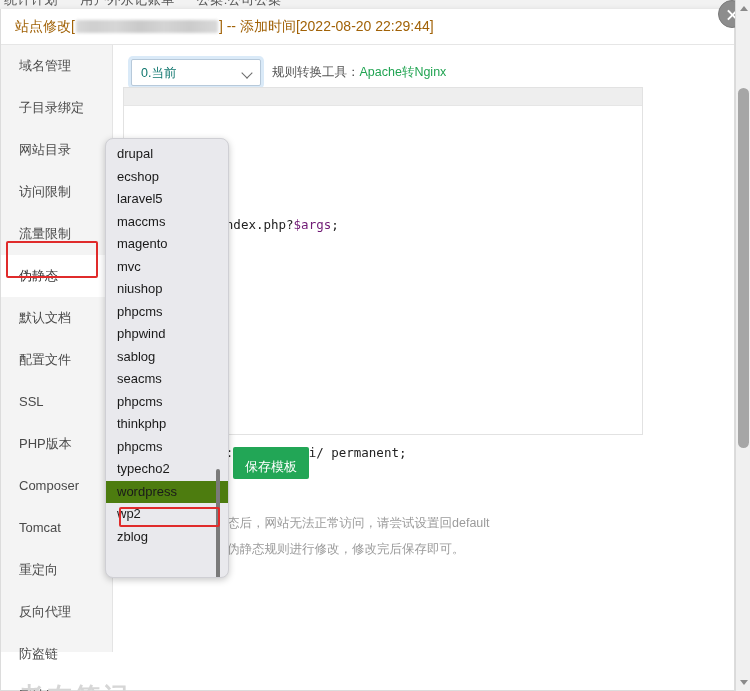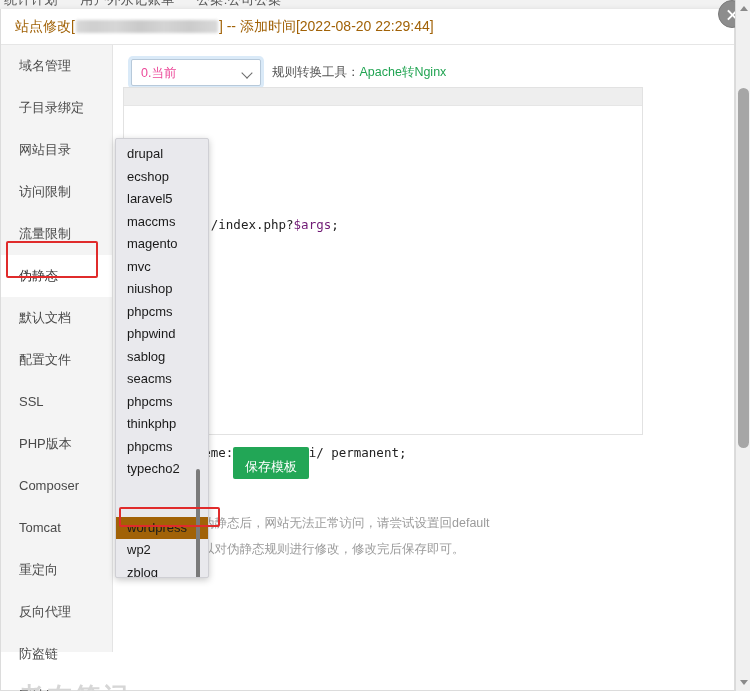--- a/index.html
+++ b/index.html
@@ -164,21 +164,21 @@
   }
   .rule-select {
     position: absolute;
     left: 9px; top: 0;
     width: 130px; height: 27px;
     border: 1px solid #b7c9da;
     border-radius: 2px;
     background: #ffffff;
     box-shadow: 0 0 0 3px rgba(150,195,235,0.35);
     font-size: 12.5px;
-    color: #ec4899;
+    color: #0f766e;
     cursor: pointer;
   }
   .rule-select .sel-value {
     position: absolute;
     left: 9px; top: 5px;
   }
   .rule-select .caret {
     position: absolute;
     right: 9px; top: 9px;
     width: 8px; height: 8px;
@@ -257,46 +257,45 @@
   .notes li { list-style: none; position: relative; padding-left: 14px; white-space: nowrap; }
   .notes li::before {
     content: "•";
     position: absolute; left: 0; top: 0;
     color: #bdbdbd;
   }
 
   
   .dropdown {
     position: absolute;
-    left: 114px; top: 93px;
-    width: 94px;
+    left: 104px; top: 93px;
+    width: 124px;
     height: 440px;
     background: #e9e9ed;
     border: 1px solid #cfcfd4;
-    border-radius: 2px;
+    border-radius: 8px;
     box-shadow: 0 2px 7px rgba(0,0,0,0.22);
     z-index: 40;
     overflow: hidden;
   }
   .dd-list {
     position: relative;
     padding: 4px 0 0 0;
   }
   .dd-item {
     height: 22.5px;
     line-height: 22.5px;
     padding-left: 11px;
     font-size: 13px;
     color: #1a1a1a;
     white-space: nowrap;
     cursor: pointer;
   }
   .dd-item.hover {
-    background: #a16207;
-    margin-top: 36px;
+    background: #4d7c0f;
   }
   .dd-scrollbar {
     position: absolute;
     right: 8px; top: 330px;
     width: 4px;
     height: 193px;
     background: #7a7a7a;
     border-radius: 2px;
   }
   .dd-annot {

